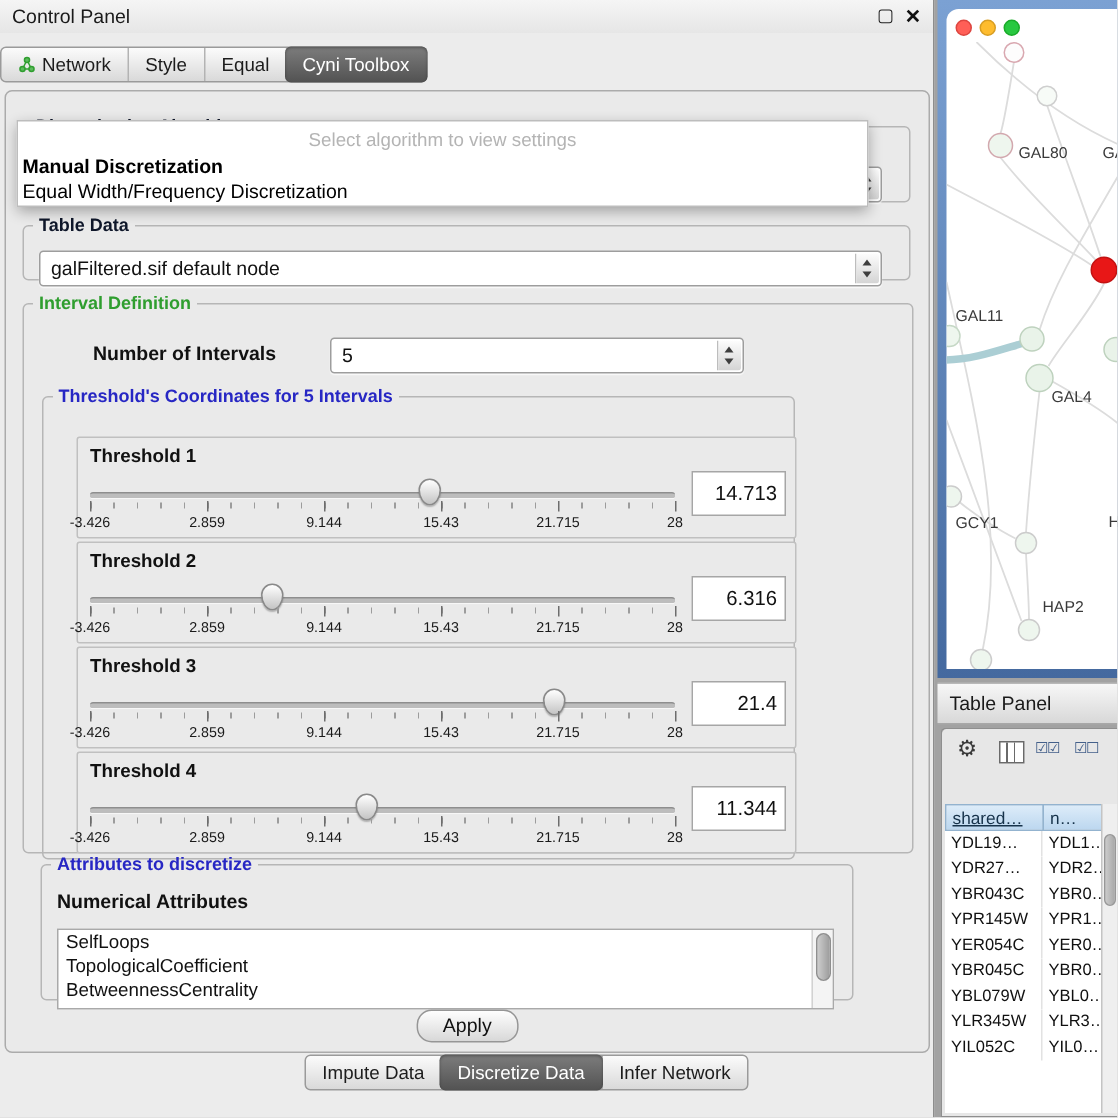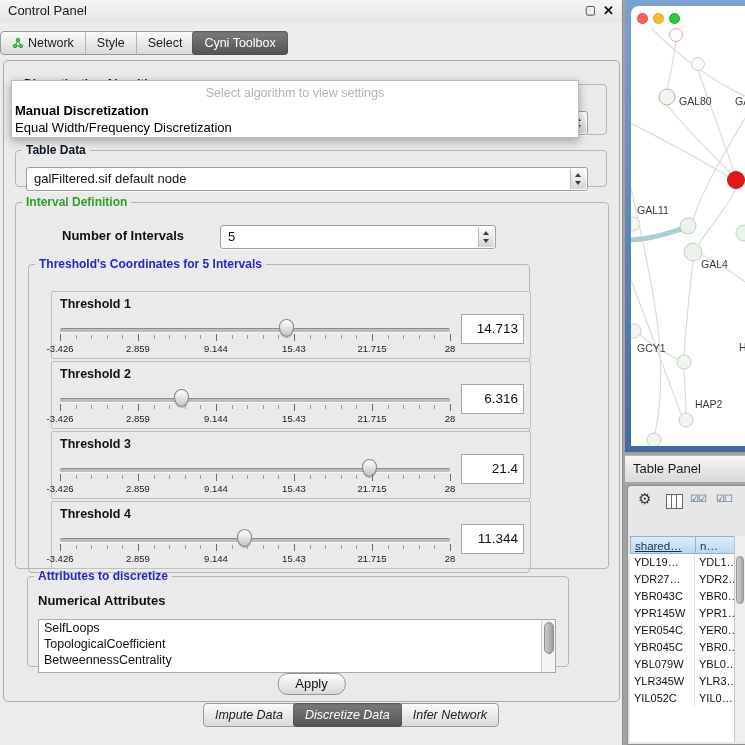--- a/index.html
+++ b/index.html
@@ -51,21 +51,21 @@
 
   
   .attr-title{position:absolute;left:10px;top:10px;font-size:13px;font-weight:bold;color:#111;}
   .attr-list{position:absolute;left:10px;top:36px;width:516px;height:52px;background:#fff;border:1px solid #a9a9a9;overflow:hidden;}
   .attr-item{height:16px;line-height:16px;font-size:12.5px;padding-left:5px;color:#111;white-space:nowrap;}
   .attr-scroll{position:absolute;right:0;top:0;bottom:0;width:13px;background:#f4f4f4;border-left:1px solid #d2d2d2;}
   .attr-thumb{position:absolute;left:2px;top:2px;width:8px;height:30px;background:linear-gradient(90deg,#cdcdcd,#9d9d9d);border:1px solid #8f8f8f;border-radius:5px;}
 
   .apply-btn{position:absolute;left:50%;transform:translateX(-50%);top:612px;height:20px;line-height:20px;padding:0 17px;background:linear-gradient(#fefefe,#d8d8d8);border:1px solid #969696;border-radius:10px;font-size:13px;color:#111;}
 
-  .btab-strip{position:absolute;top:703px;left:0;width:702px;display:flex;justify-content:center;font-style:italic;}
+  .btab-strip{position:absolute;top:703px;left:0;width:702px;display:flex;justify-content:center;}
 
   
   .network-window{position:absolute;left:625px;top:0;width:120px;height:452px;background:linear-gradient(#7ba1d3,#44699f);}
   .net-canvas{position:absolute;left:6px;top:6px;right:0;bottom:6px;background:#ffffff;border-radius:8px 0 0 0;overflow:hidden;}
   .tl-btn{position:absolute;top:7px;width:11px;height:11px;border-radius:50%;box-sizing:border-box;}
   .tl-red{left:6px;background:#ff5f57;border:1px solid #dd4640;}
   .tl-yellow{left:22px;background:#febc2e;border:1px solid #d89e24;}
   .tl-green{left:38px;background:#28c840;border:1px solid #1aab29;}
   .net-svg{position:absolute;left:0;top:22px;}
   .net-label{font-size:10.5px;fill:#3a3a3a;}
@@ -113,21 +113,21 @@
                 <circle cx="6" cy="3" r="1.7"></circle>
                 <circle cx="9" cy="9" r="1.7"></circle>
               </g>
             </svg>
           <span>Network</span>
         </div>
         <div class="tab">
             <span>Style</span>
           </div>
         <div class="tab">
-            <span>Select</span>
+            <span>Equal</span>
           </div>
         <div class="tab selected">
             <span>Cyni Toolbox</span>
           </div>
       </div>
     </div>
 
     <div class="cp-outer">
 
       <fieldset style="left:9px;top:16px;width:592px;height:56px;">

